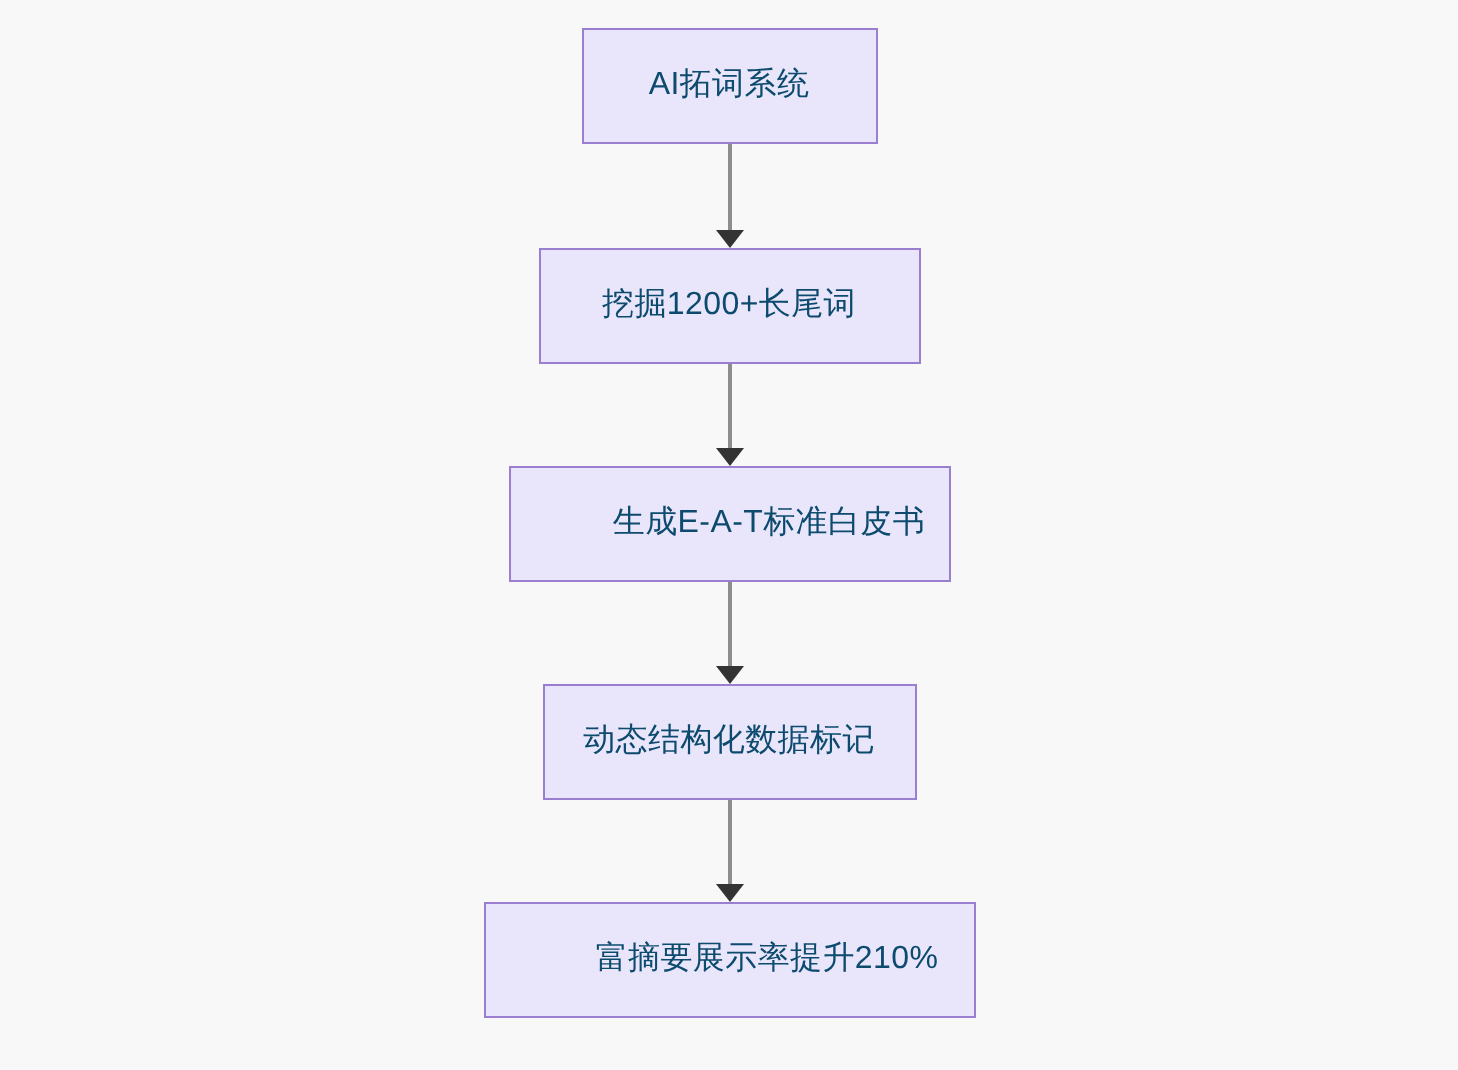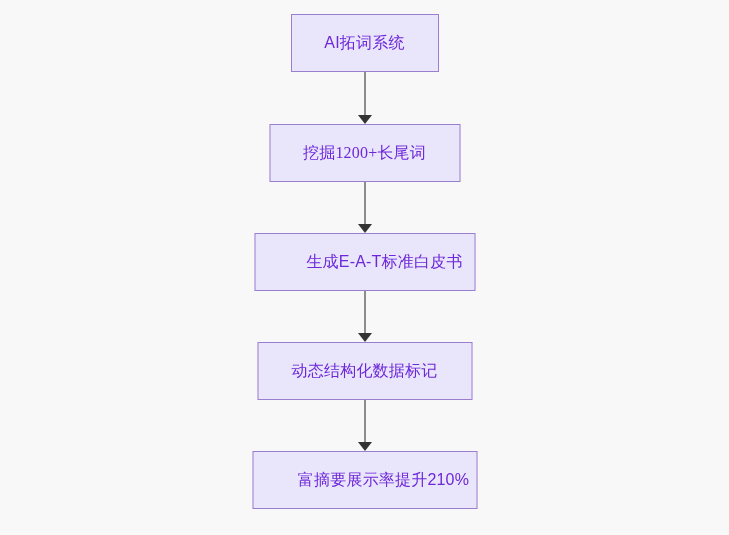--- a/index.html
+++ b/index.html
@@ -28,21 +28,21 @@
     display: flex;
     align-items: center;
     justify-content: center;
     height: 58px;
     top: 0;
     left: 50%;
     transform: translateX(-50%);
   }
 
   .node-label {
-    color: #6d28d9;
+    color: #0c4a6e;
     font-size: 16px;
     line-height: 1;
     letter-spacing: 0.2px;
     white-space: nowrap;
   }
 
   .connector {
     position: absolute;
     left: 50%;
     transform: translateX(-50%);
@@ -92,29 +92,29 @@
 
   <div class="connector" style="top:400px;height:51px;">
     <div class="line" style="height:42px;"></div>
     <div class="arrowhead"></div>
   </div>
 
   <div class="node" style="top:14px;width:148px;">
     <span class="node-label">AI拓词系统</span>
   </div>
 
-  <div class="node" style="top:124px;width:191px;font-family:Liberation Serif, serif;">
+  <div class="node" style="top:124px;width:191px;">
     <span class="node-label">挖掘1200+长尾词</span>
   </div>
 
   <div class="node" style="top:233px;width:221px;padding-left:40px;">
     <span class="node-label">生成E-A-T标准白皮书</span>
   </div>
 
-  <div class="node" style="top:342px;width:215px;">
+  <div class="node" style="top:342px;width:187px;">
     <span class="node-label">动态结构化数据标记</span>
   </div>
 
-  <div class="node" style="top:451px;width:225px;padding-left:38px;">
+  <div class="node" style="top:451px;width:246px;padding-left:38px;">
     <span class="node-label">富摘要展示率提升210%</span>
   </div>
 
 </div>
 
 </body></html>

